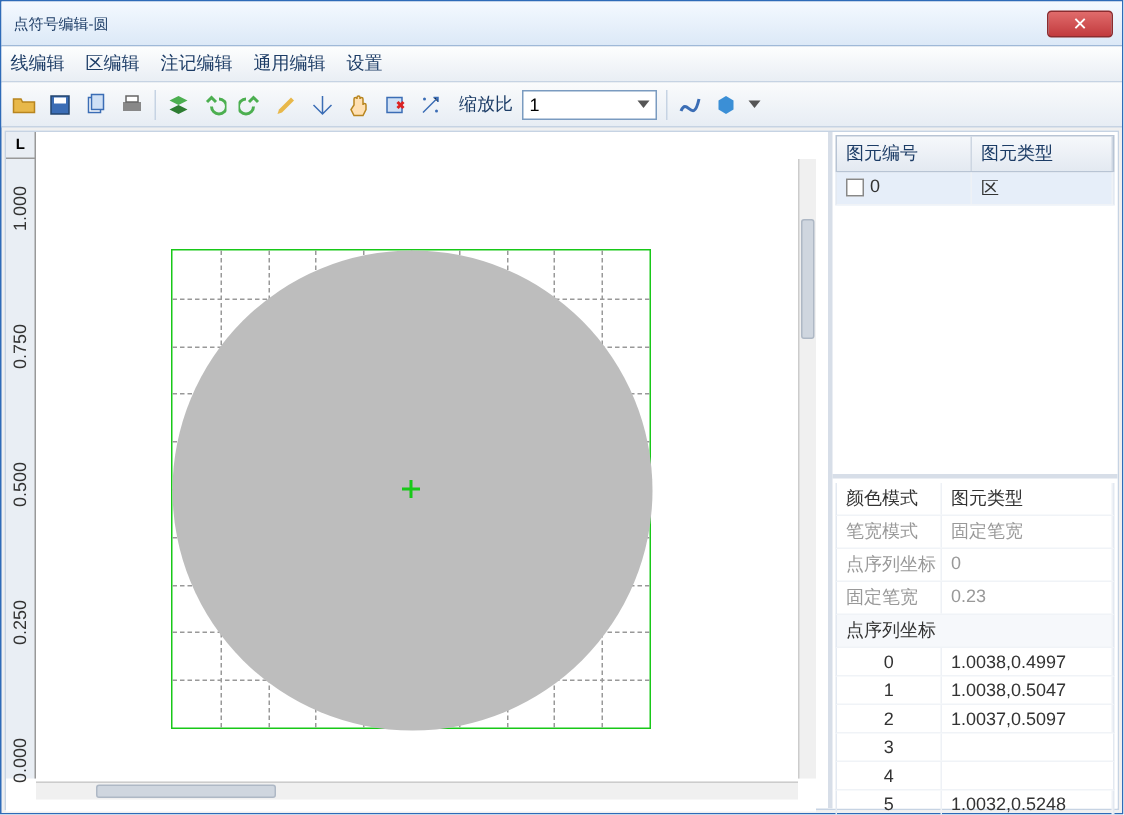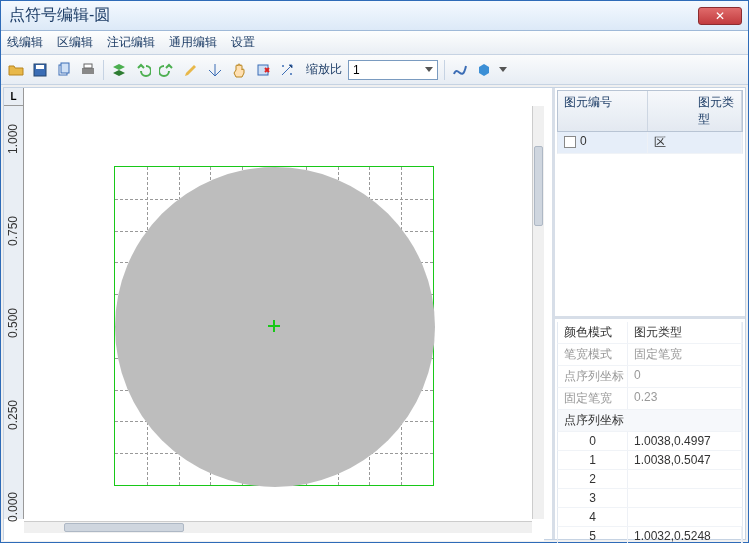--- a/index.html
+++ b/index.html
@@ -1,19 +1,19 @@
 <!DOCTYPE html>
 <html><head>
 <meta charset="utf-8">
 <style>
   * { box-sizing: border-box; font-family: "Microsoft YaHei", "SimSun", Arial, sans-serif; font-size: 12px; }
   body { margin: 0; background: #fff; width: 749px; height: 543px; overflow: hidden; }
   .window { width: 749px; height: 543px; border: 1px solid #2e6bb8; background: #f0f0f0; position: relative; }
   .titlebar { height: 30px; background: linear-gradient(#f4f9ff, #dce9f7); border-bottom: 1px solid #9fb9d8; display: flex; align-items: center; padding: 0 6px; }
-  .titlebar .title { color: #1c3c66; font-size: 16px; flex: 1; padding-left: 2px; }
+  .titlebar .title { color: #1c3c66; font-size: 10px; flex: 1; padding-left: 2px; }
   .titlebar .close { width: 44px; height: 18px; background: linear-gradient(#e06b6b,#c23b3e); border: 1px solid #8b2c2f; border-radius: 3px; display: flex; align-items: center; justify-content: center; color: #fff; font-size: 10px; }
   .menubar { height: 24px; background: linear-gradient(#fdfefe,#e9eef4); border-bottom: 1px solid #c6d3e3; display: flex; align-items: center; padding: 0 6px; gap: 14px; }
   .menubar span { color: #1c3c66; }
   .toolbar { height: 30px; background: linear-gradient(#fafbfc,#e7edf4); border-bottom: 1px solid #c6d3e3; display: flex; align-items: center; padding: 0 6px; gap: 6px; }
   .tb-icon { width: 18px; height: 18px; display: flex; align-items: center; justify-content: center; }
   .tb-icon svg { width: 16px; height: 16px; }
   .zoom-label { color: #1c3c66; margin-left: 4px; }
   .zoom-select { border: 1px solid #7a9bc0; background: #fff; height: 20px; width: 90px; display: flex; align-items: center; padding: 0 4px; justify-content: space-between; }
   .client { position: absolute; top: 86px; left: 2px; right: 2px; bottom: 2px; background: #fff; border: 1px solid #c6d3e3; }
   .canvas-area { position: absolute; left: 0; top: 0; width: 540px; height: 453px; background: #fff; }
@@ -35,21 +35,21 @@
   .crosshair::after { top:5px; left:0; width:12px; height:2px; }
   .vscroll { position: absolute; top: 18px; right: 0; width: 12px; bottom: 22px; background: #f0f0f0; border-left: 1px solid #ccc; }
   .vscroll .thumb { position: absolute; left: 1px; right: 1px; top: 40px; height: 80px; background: #cfd6df; border: 1px solid #aeb8c5; border-radius: 2px; }
   .hscroll { position: absolute; left: 20px; bottom: 8px; height: 12px; right: 12px; background: #f0f0f0; border-top: 1px solid #ccc; }
   .hscroll .thumb { position: absolute; top: 1px; bottom: 1px; left: 40px; width: 120px; background: #cfd6df; border: 1px solid #aeb8c5; border-radius: 2px; }
   .right-pane { position: absolute; left: 548px; top: 0; right: 0; bottom: 0; border-left: 3px solid #d7dee8; background: #fff; }
   .splitter-h { position: absolute; left: 0; right: 0; top: 228px; height: 3px; background: #d7dee8; }
   .table { position: absolute; left: 2px; right: 2px; }
   .table-top { top: 2px; height: 224px; }
   .table-bot { top: 234px; bottom: 2px; }
-  .th-row { display: flex; background: linear-gradient(#f6f8fb,#e3e9f1); border: 1px solid #b8c4d4; gap: 44px; }
+  .th-row { display: flex; background: linear-gradient(#f6f8fb,#e3e9f1); border: 1px solid #b8c4d4; }
   .th { padding: 3px 6px; border-right: 1px solid #cdd6e2; color: #1c3c66; }
   .td-row { display: flex; border-left: 1px solid #e3e9f1; border-right: 1px solid #e3e9f1; border-bottom: 1px solid #f0f3f7; }
   .td-row.sel { background: #e6eef9; }
   .td { padding: 2px 6px; border-right: 1px solid #eef1f6; color: #333; overflow:hidden; white-space:nowrap; }
   .td.dim { color: #999; }
   .chk { width: 12px; height: 12px; border: 1px solid #888; background:#fff; display:inline-block; margin-right:4px; vertical-align:middle; }
   .tri { width:0; height:0; border-left:4px solid transparent; border-right:4px solid transparent; border-top:5px solid #555; }
 </style>
 </head>
 <body>
@@ -237,20 +237,21 @@
         <div class="td-row">
             <div class="td" style="width:70px;text-align:center">0</div>
             <div class="td" style="flex:1">1.0038,0.4997</div>
           </div>
         <div class="td-row">
             <div class="td" style="width:70px;text-align:center">1</div>
             <div class="td" style="flex:1">1.0038,0.5047</div>
           </div>
         <div class="td-row">
             <div class="td" style="width:70px;text-align:center">2</div>
+            <div class="td" style="flex:1">1.0037,0.5097</div>
           </div>
         <div class="td-row">
             <div class="td" style="width:70px;text-align:center">3</div>
           </div>
         <div class="td-row">
             <div class="td" style="width:70px;text-align:center">4</div>
           </div>
         <div class="td-row">
             <div class="td" style="width:70px;text-align:center">5</div>
             <div class="td" style="flex:1">1.0032,0.5248</div>

